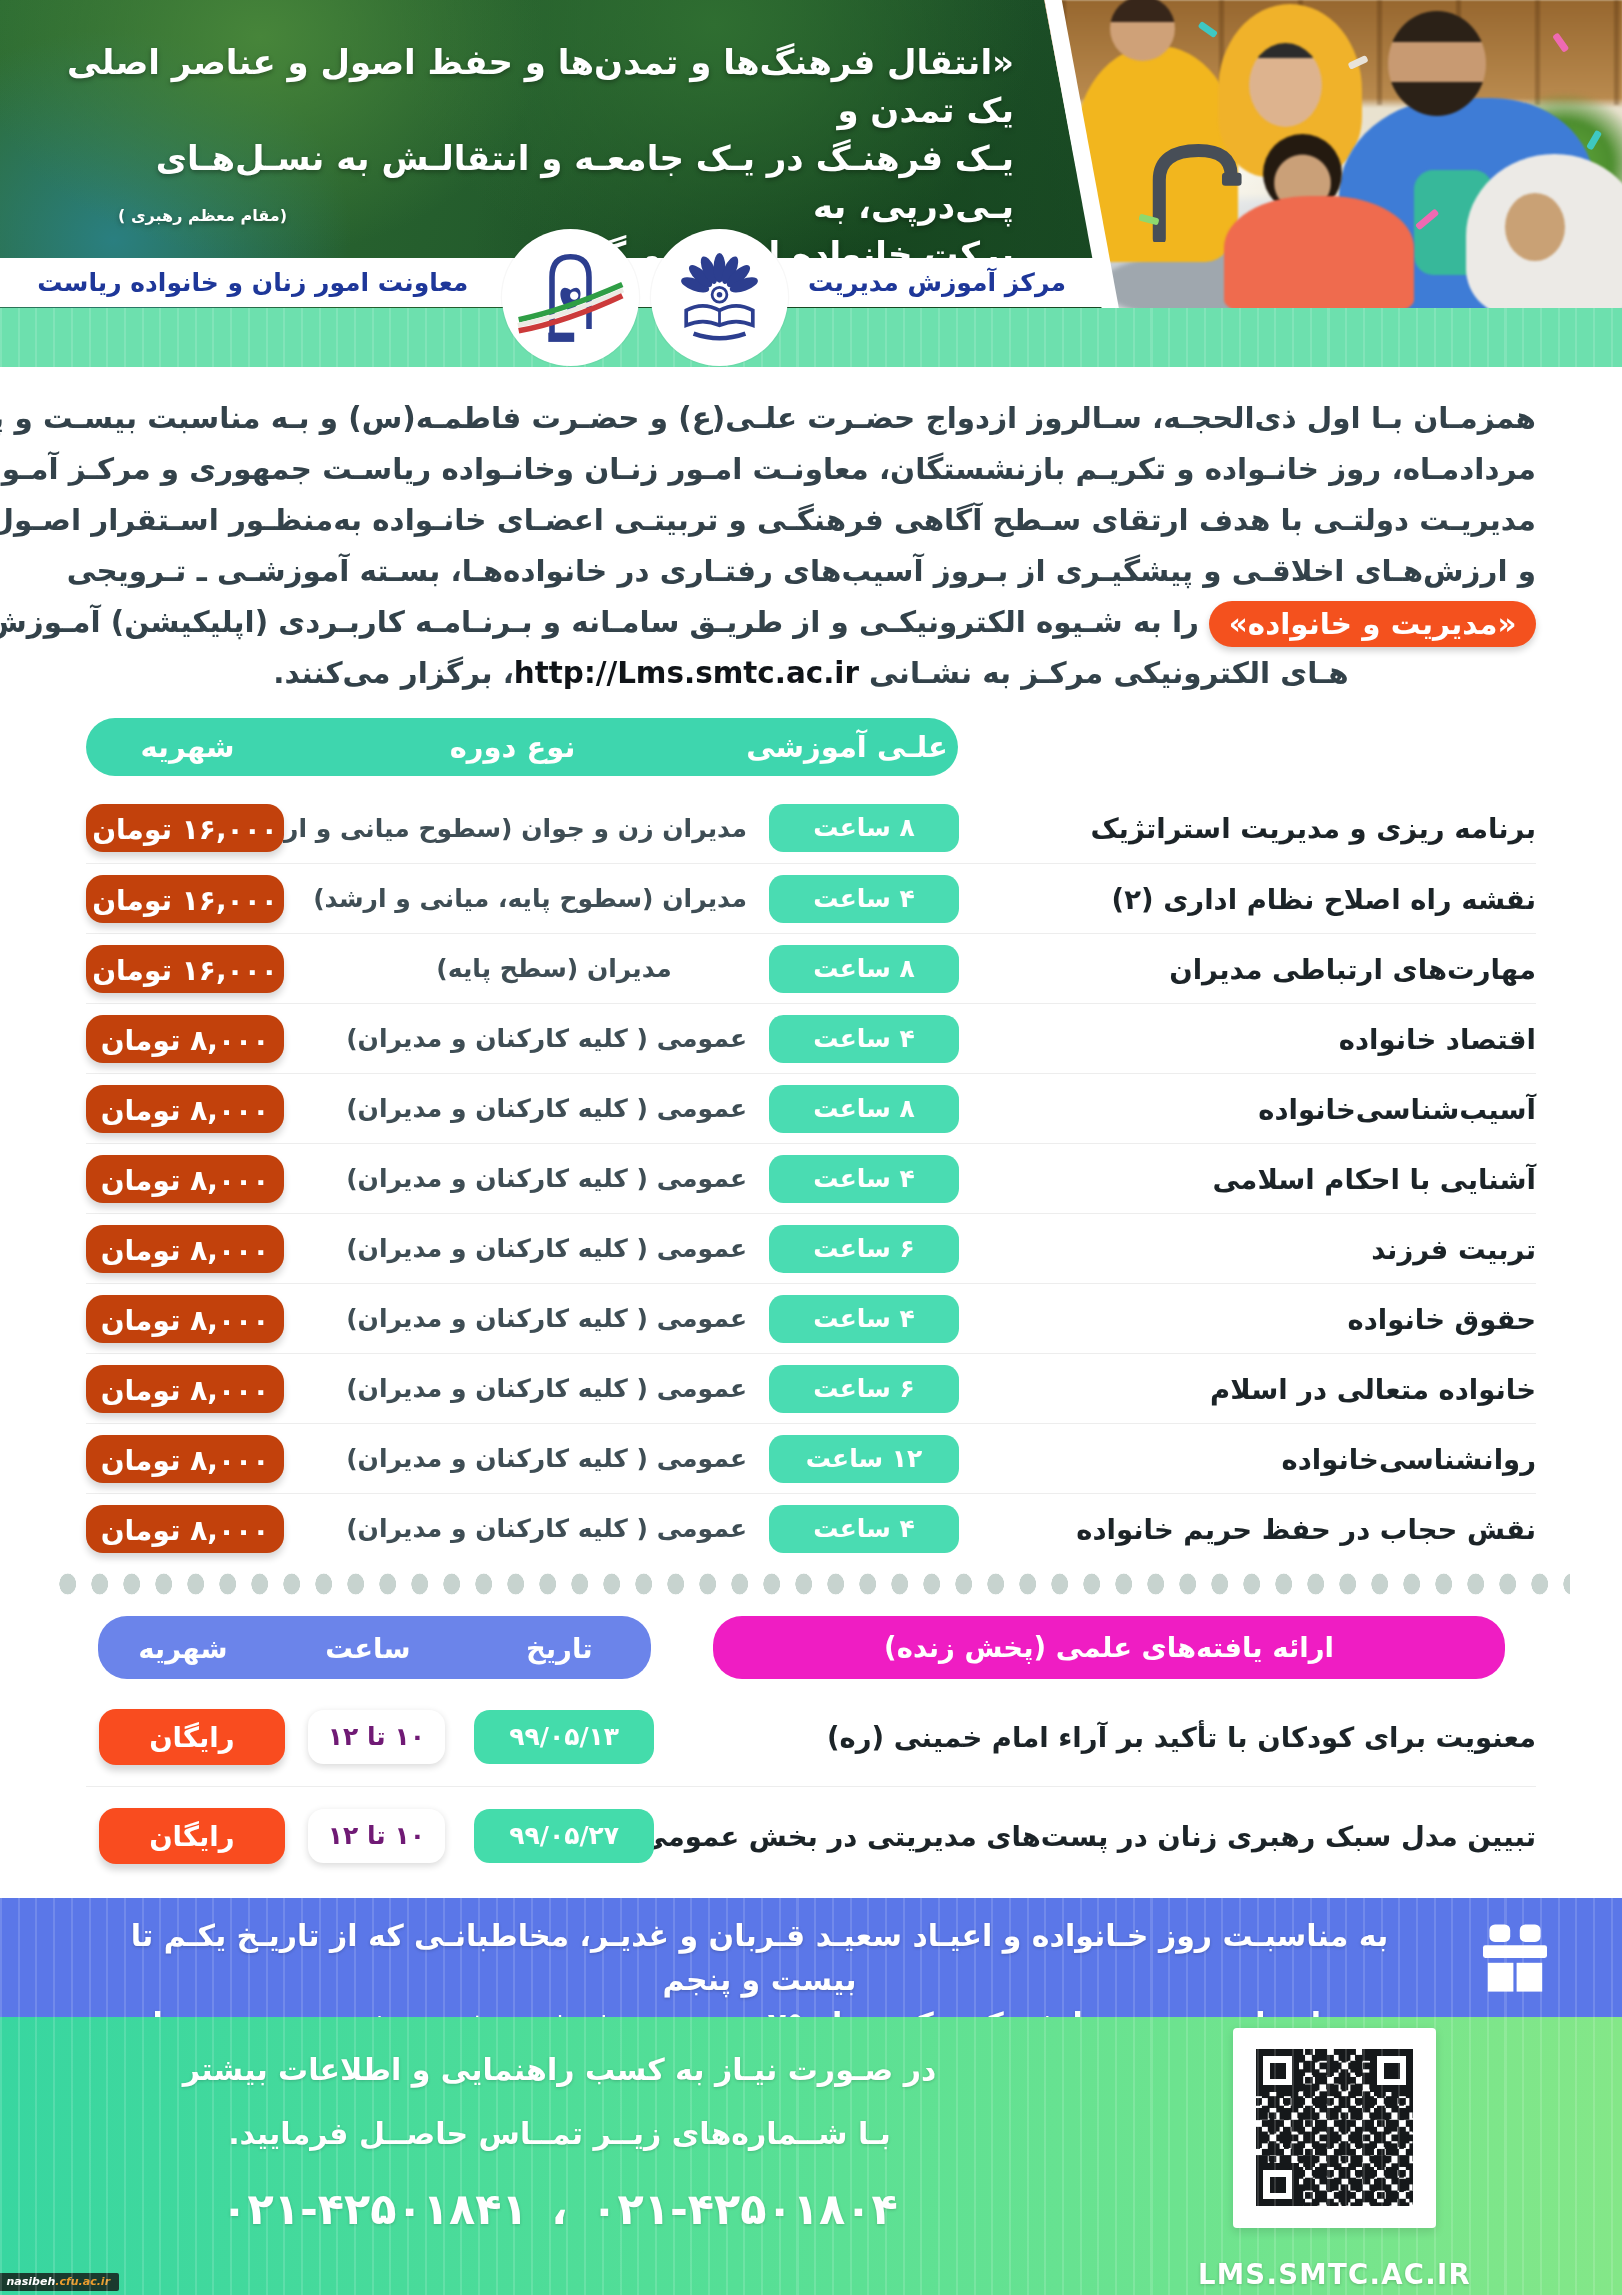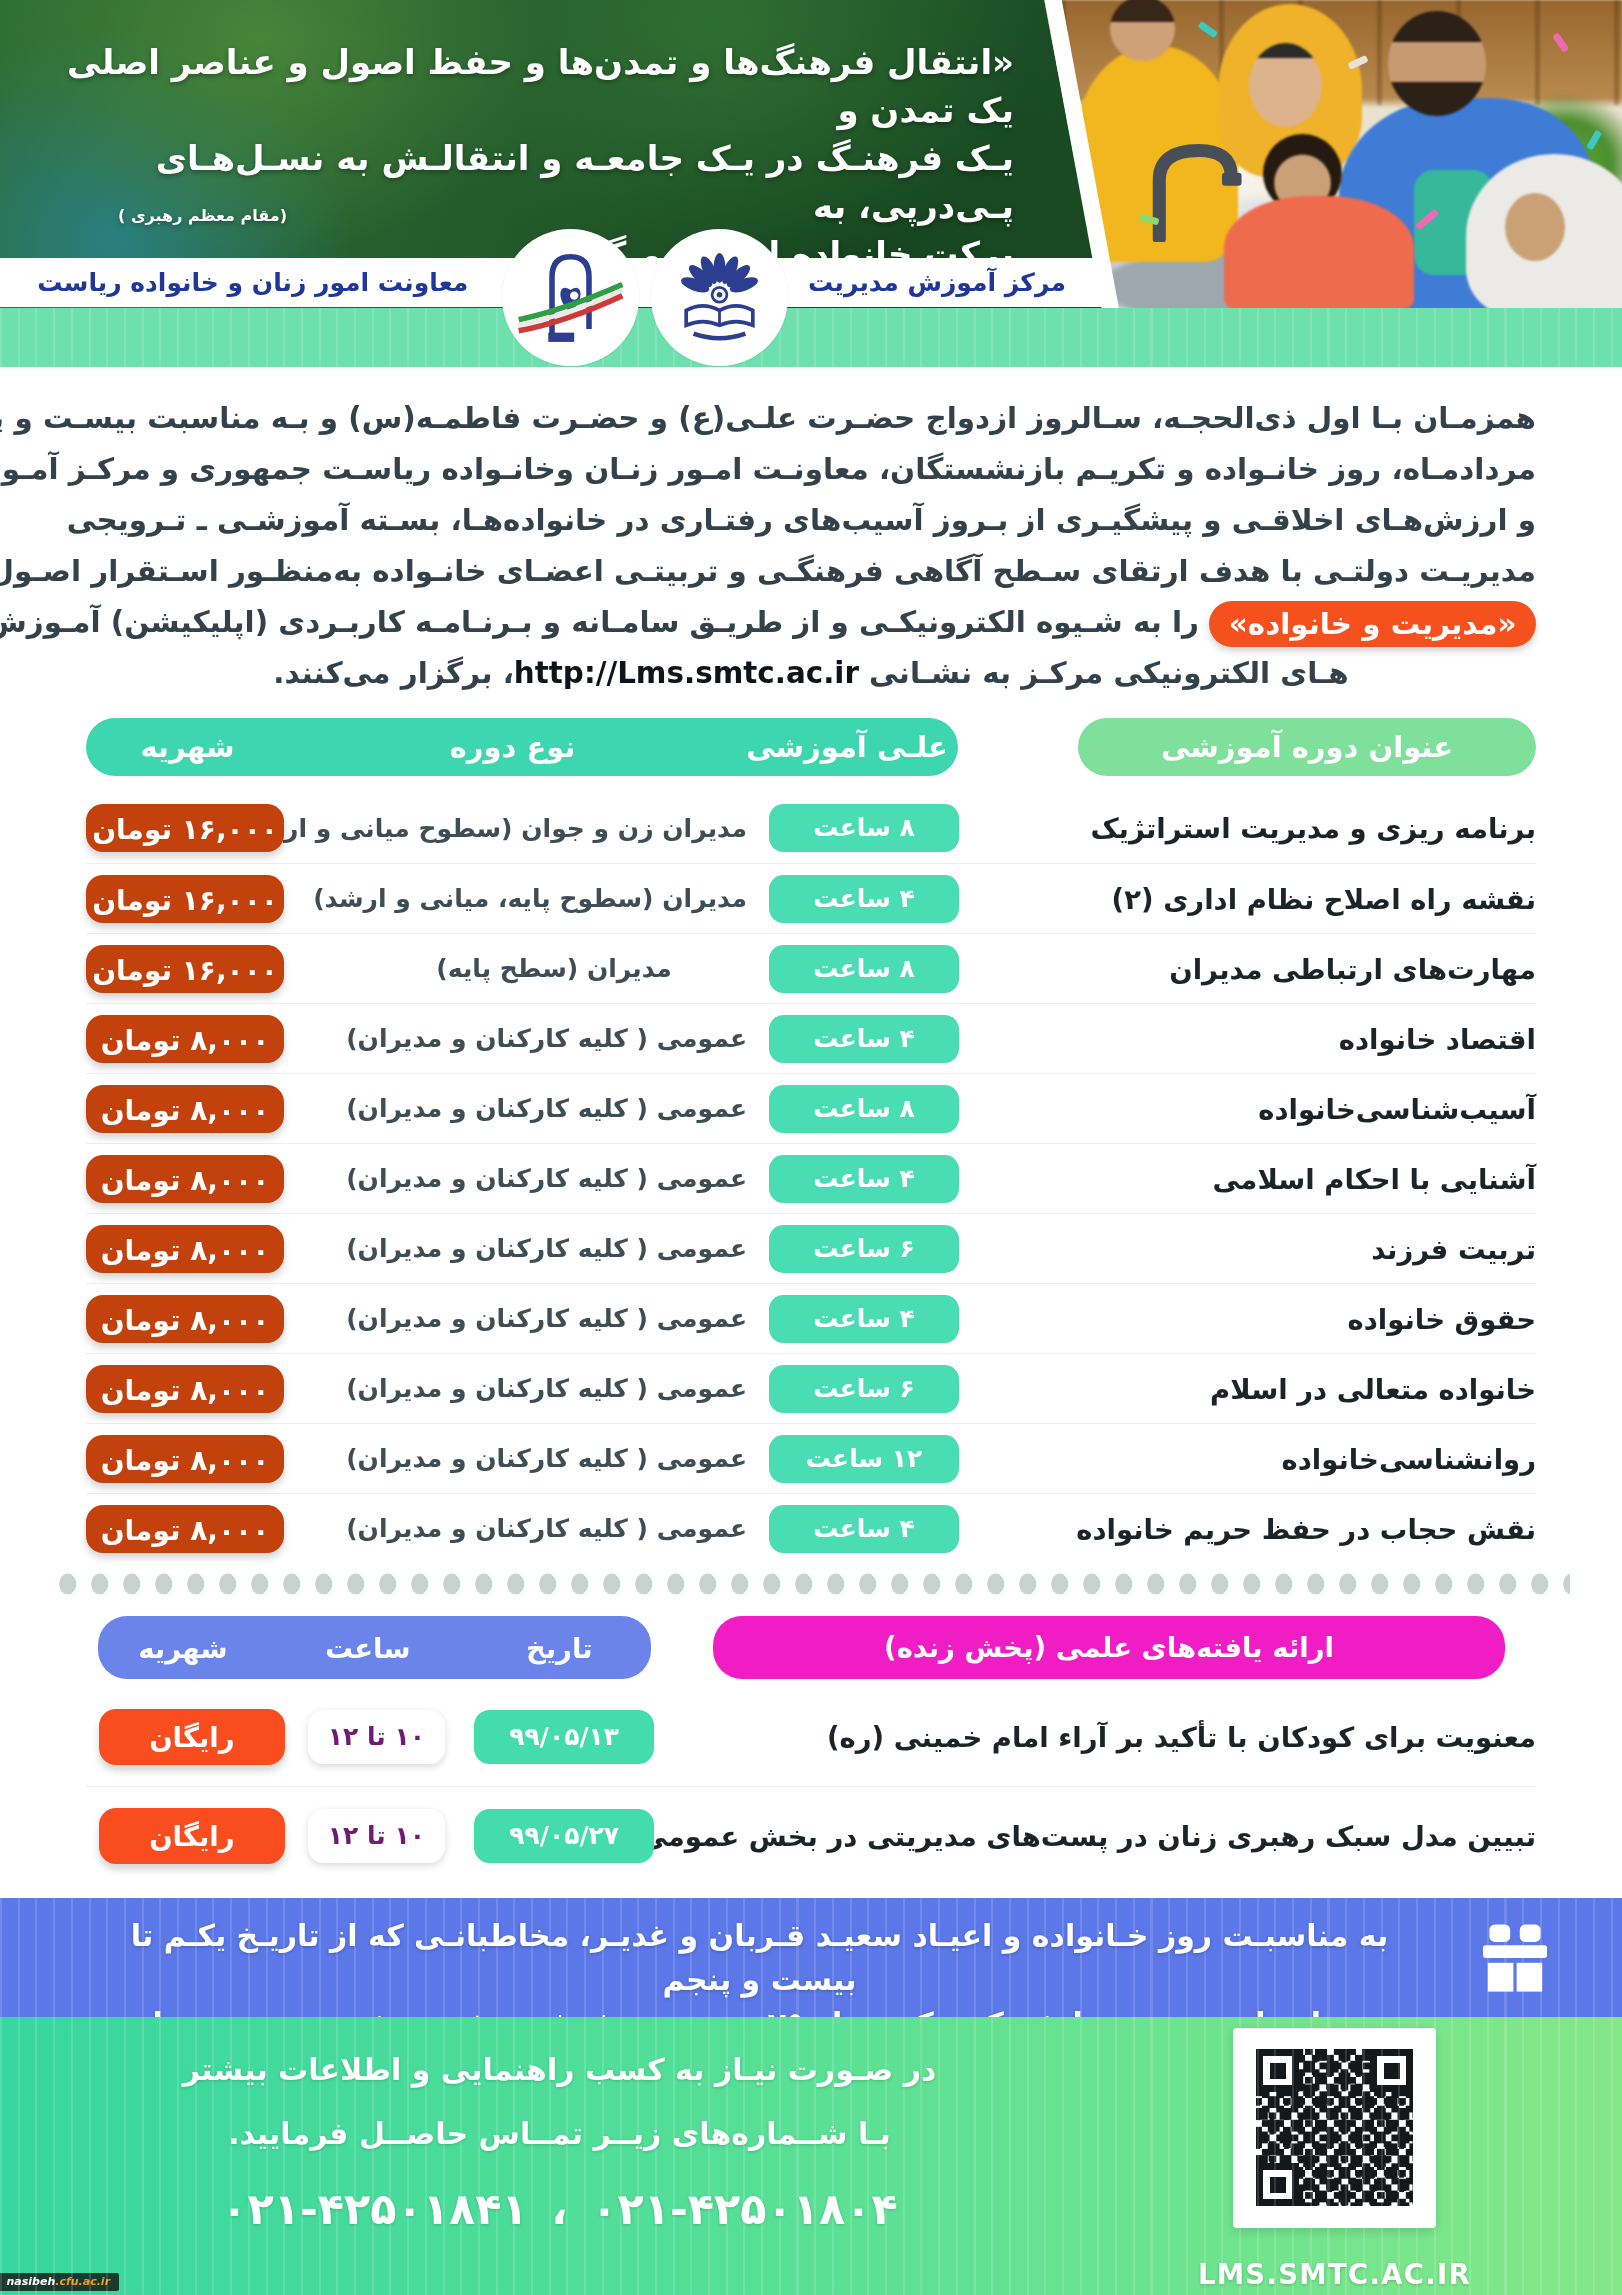--- a/index.html
+++ b/index.html
@@ -218,29 +218,28 @@
         <path d="M4 96 Q56 86 116 58" stroke="#cc3a3a" stroke-width="6" fill="none"></path>
       </svg>
     </div>
 
     <div class="stripeband vstripes"></div>
   </header>
 
   <section class="intro">
     <div class="iline j">همزمـان بـا اول ذی‌الحجـه، سـالروز ازدواج حضـرت علـی(ع) و حضـرت فاطمـه(س) و بـه مناسبت بیسـت و پنجـم</div>
     <div class="iline j">مردادمـاه، روز خانـواده و تکریـم بازنشستگان، معاونـت امـور زنـان وخانـواده ریاسـت جمهوری و مرکـز آمـوزش</div>
+    <div class="iline j">مدیریـت دولتـی با هدف ارتقای سـطح آگاهی فرهنگـی و تربیتـی اعضـای خانـواده به‌منظـور اسـتقرار اصـول</div>
     <div class="iline j">و ارزش‌هـای اخلاقـی و پیشگیـری از بـروز آسیب‌های رفتـاری در خانواده‌هـا، بسـته آموزشـی ـ تـرویجی</div>
-    <div class="iline j">مدیریـت دولتـی با هدف ارتقای سـطح آگاهی فرهنگـی و تربیتـی اعضـای خانـواده به‌منظـور اسـتقرار اصـول</div>
     <div class="iline j"><span class="badge">«مدیریت و خانواده»</span><span> را به شـیوه الکترونیکـی و از طریـق سامـانه و بـرنـامـه کاربـردی (اپلیکیشن) آمـوزش</span></div>
     <div class="iline center"><span>هـای الکترونیکی مرکـز به نشـانی </span><a class="url" href="#">http://Lms.smtc.ac.ir</a><span>، برگزار می‌کنند.</span></div>
   </section>
 
   <section class="ctable">
     <div class="thead">
-      <div class="pill green">عنوان دوره آموزشی</div>
       <div class="pill tealh">
         <span class="th-hours">علـی آموزشی</span>
         <span class="th-type">نوع دوره</span>
         <span class="th-fee">شهریه</span>
       </div>
     </div>
 
     <div class="crow">
       <div class="c-title">برنامه ریزی و مدیریت استراتژیک</div>
       <div class="c-hours">۸ ساعت</div>

